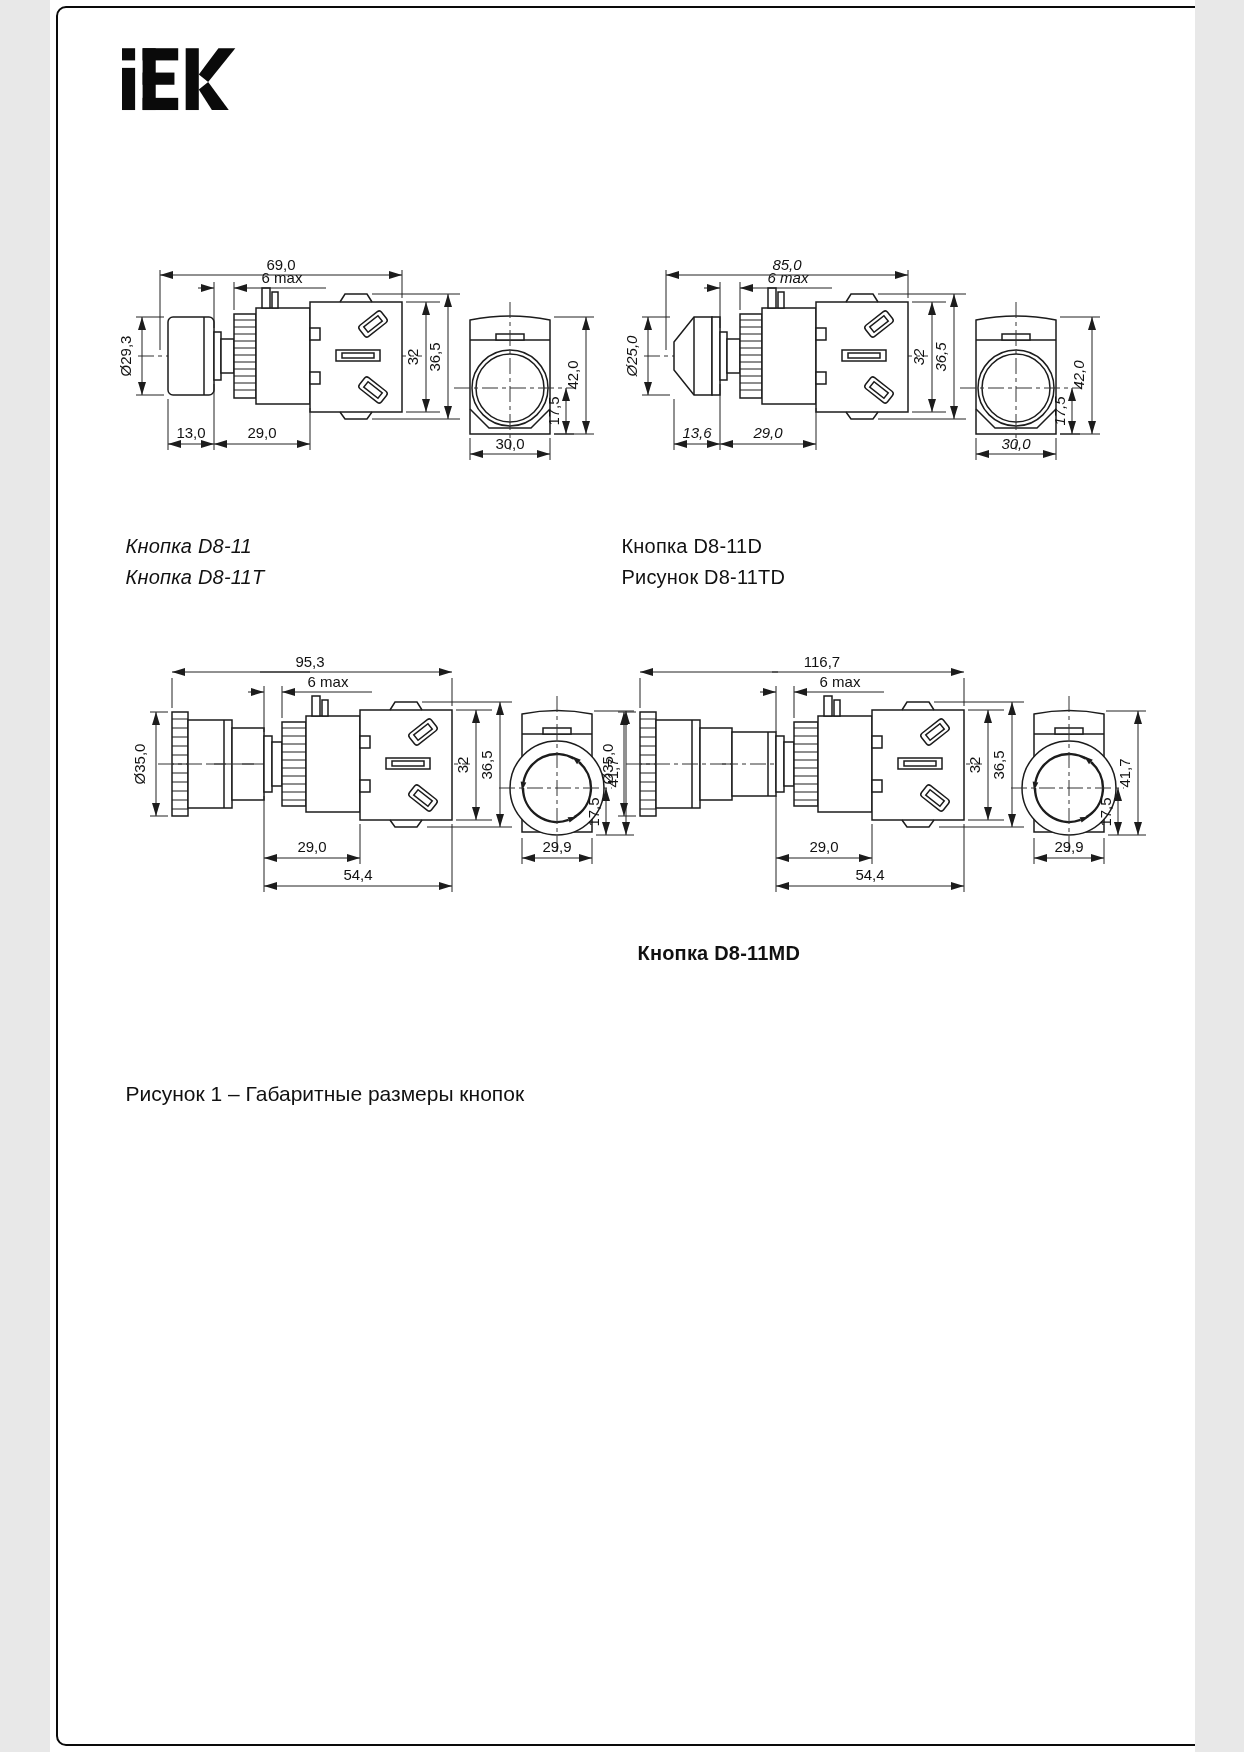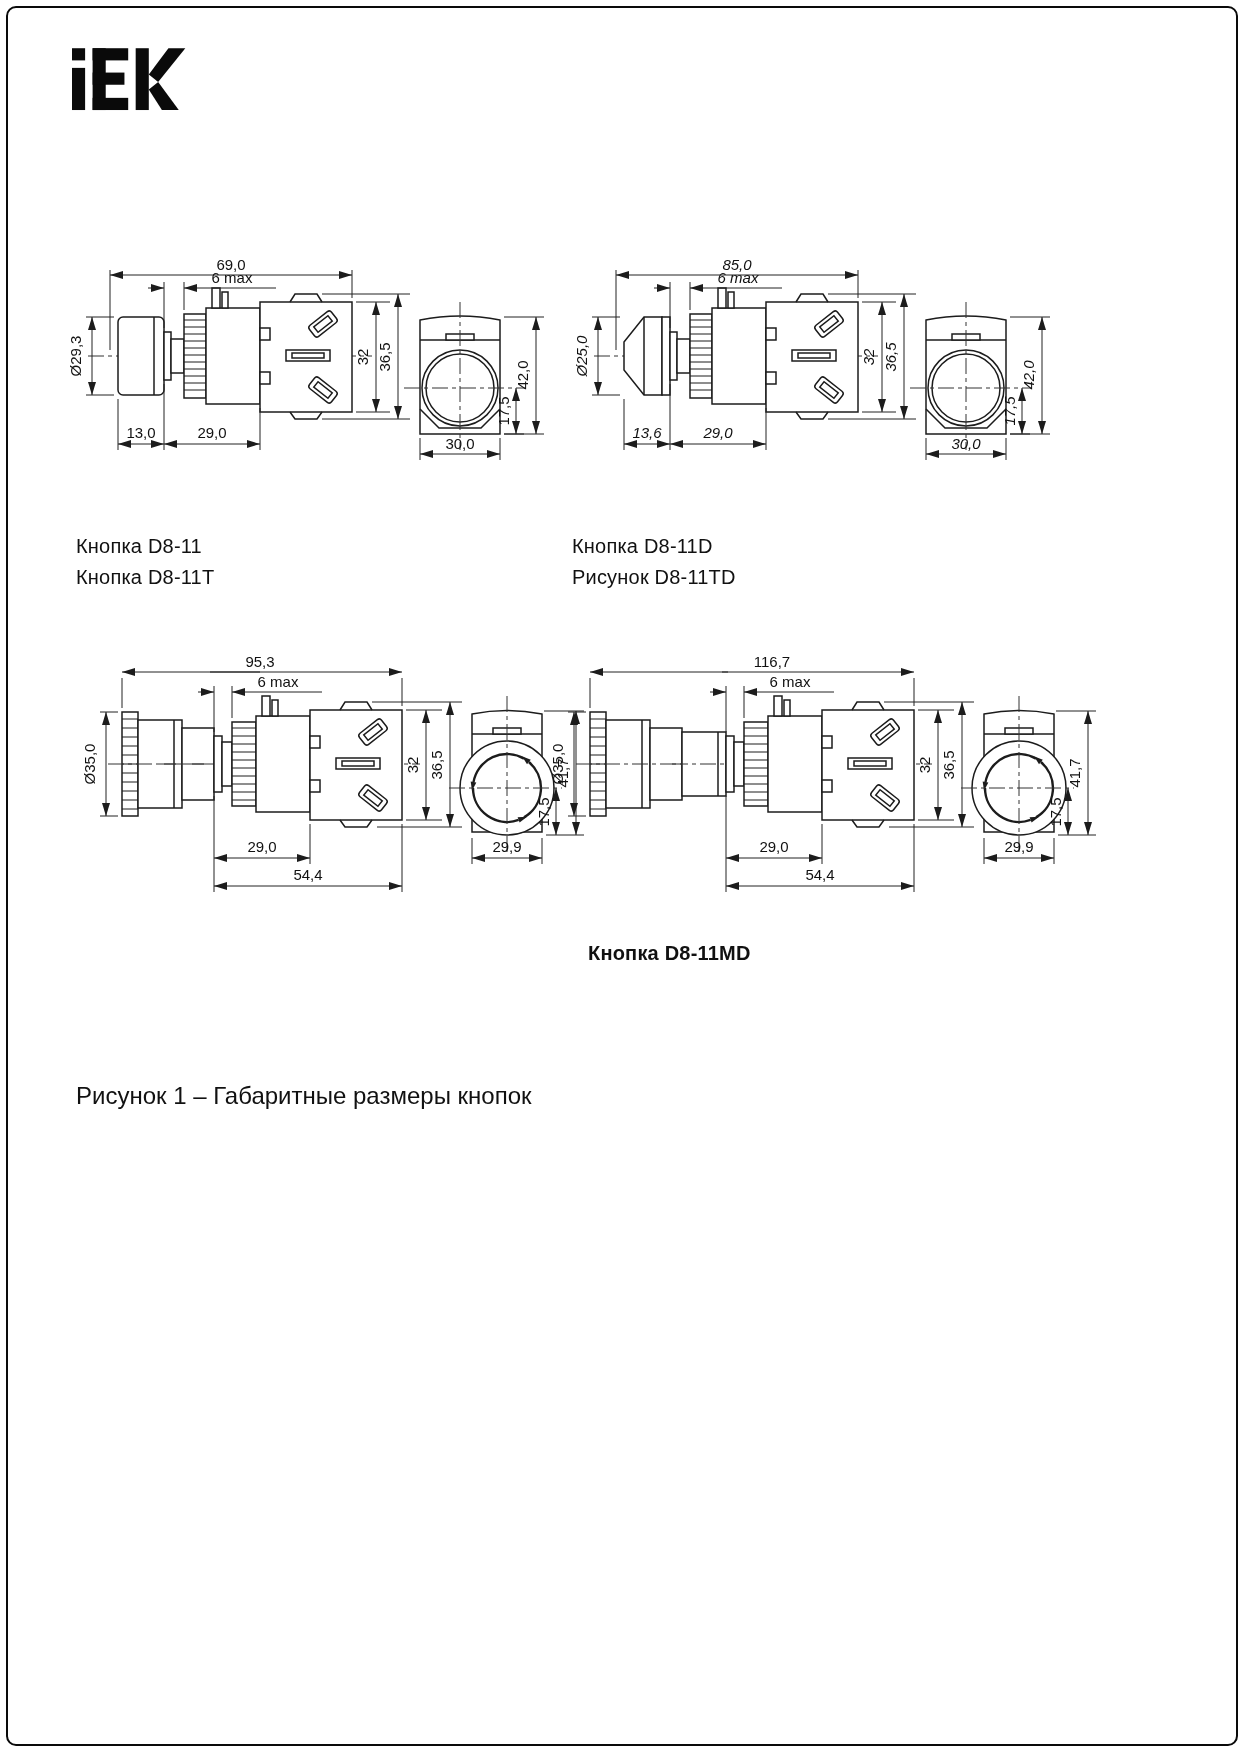--- a/index.html
+++ b/index.html
@@ -1,23 +1,23 @@
 <!DOCTYPE html>
 <html><head>
 <meta charset="utf-8">
 <style>
   html,body{margin:0;padding:0;background:#e8e8e8;}
-  .page{position:relative;width:1244px;height:1752px;background:#ffffff;margin:0 auto;
+  .page{position:relative;width:1145px;height:1752px;background:#ffffff;margin:0 auto;
         font-family:"Liberation Sans","DejaVu Sans",sans-serif;color:#111;overflow:hidden;}
   .page-border{position:absolute;left:6px;top:6px;width:1228px;height:1736px;
         border:2px solid #0a0a0a;border-radius:10px;pointer-events:none;}
   .logo{position:absolute;left:72px;top:48px;}
   .slot{position:absolute;}
   .labels{position:absolute;font-size:20px;line-height:31px;letter-spacing:0.2px;}
-  .caption{position:absolute;left:76px;top:1082px;font-size:24px;}
+  .caption{position:absolute;left:76px;top:1082px;font-size:21px;}
   
   svg.td{display:block;}
   .o{stroke:#1c1c1c;stroke-width:1.5;fill:#ffffff;}
   .ol{stroke:#1c1c1c;stroke-width:1.5;fill:none;}
   .hatch{stroke:#1c1c1c;stroke-width:1;fill:none;}
   .thin{stroke:#222;stroke-width:1;fill:none;}
   .cl{stroke:#333;stroke-width:1;fill:none;stroke-dasharray:16 4 4 4;}
   .dt{font-family:"Liberation Sans","DejaVu Sans",sans-serif;font-size:15px;fill:#111;text-anchor:middle;}
   .arrowfill{fill:#1c1c1c;stroke:none;}
   .arc{stroke:#1c1c1c;stroke-width:2.4;fill:none;}
@@ -457,21 +457,21 @@
     <line class="thin" x1="486" y1="199" x2="524" y2="199"></line>
     <line class="thin" x1="496" y1="152" x2="496" y2="199" marker-start="url(#mS)" marker-end="url(#mE)"></line>
     <text class="dt" transform="translate(489,176) rotate(-90)">17,5</text>
     <line class="thin" x1="484" y1="75" x2="524" y2="75"></line>
     <line class="thin" x1="516" y1="75" x2="516" y2="199" marker-start="url(#mS)" marker-end="url(#mE)"></line>
     <text class="dt" transform="translate(508,137) rotate(-90)">41,7</text>
   </g>
 </svg>
 </div>
 
-  <div class="labels" style="left:76px;top:531px;">
+  <div class="labels" style="left:76px;top:531px;font-style:italic;">
     <div>Кнопка D8-11</div>
     <div>Кнопка D8-11T</div>
   </div>
   <div class="labels" style="left:572px;top:531px;">
     <div>Кнопка D8-11D</div>
     <div>Рисунок D8-11TD</div>
   </div>
   <div class="labels" style="left:588px;top:938px;font-weight:bold;">
     <div>Кнопка D8-11MD</div>
     <div></div>

